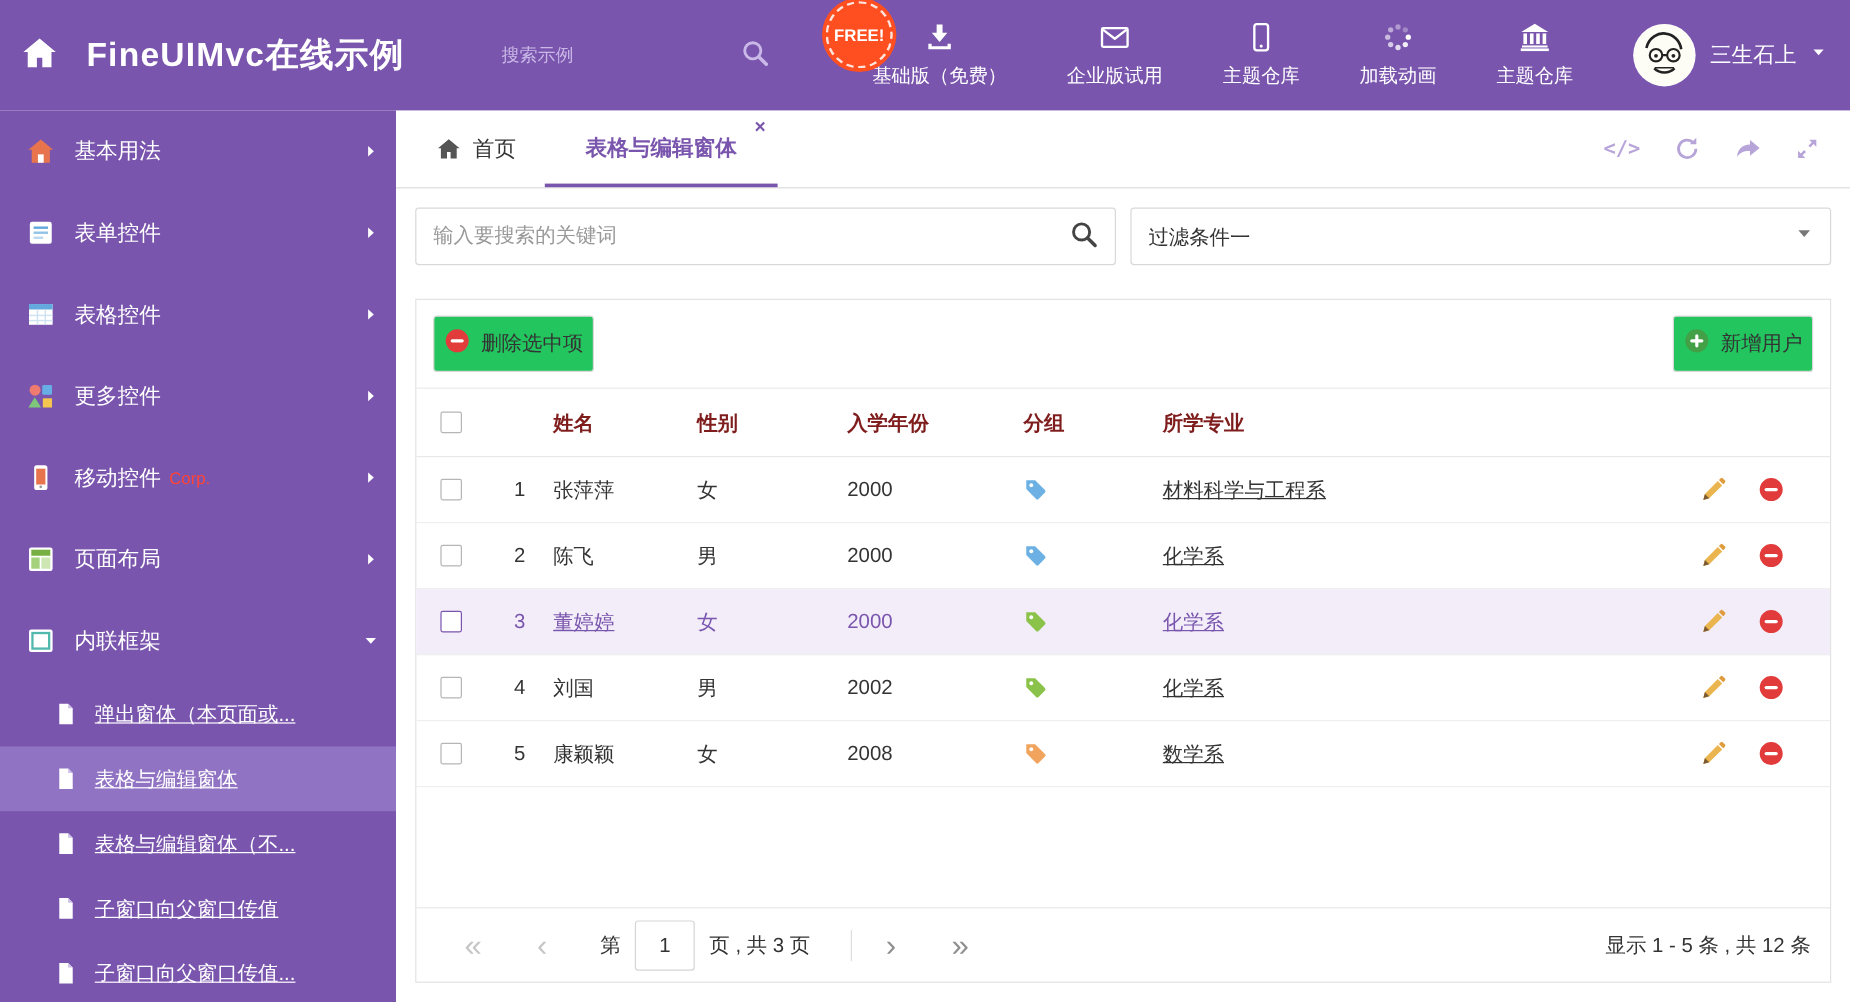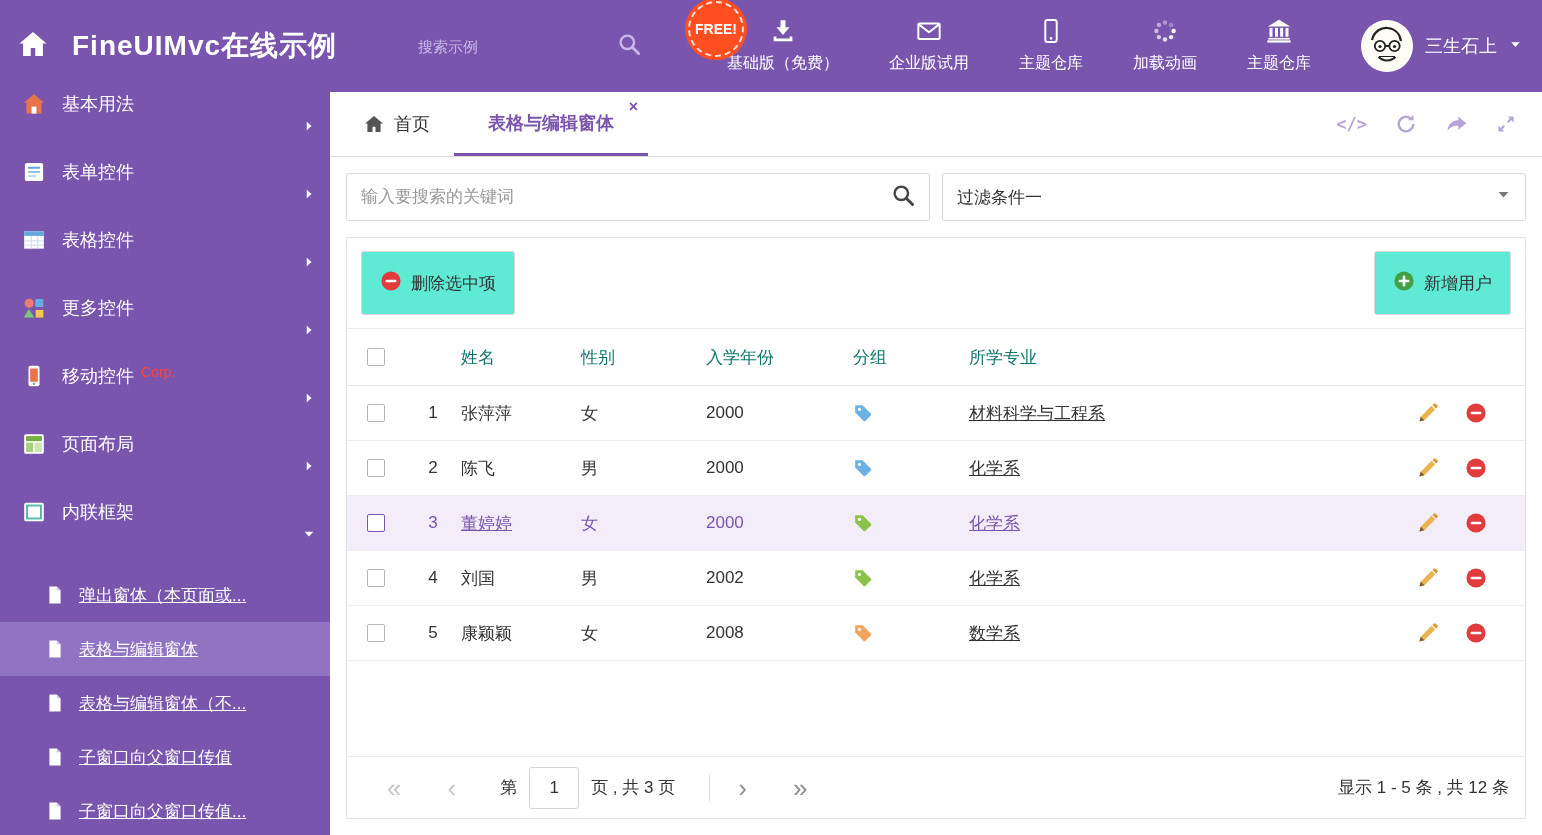--- a/index.html
+++ b/index.html
@@ -17,46 +17,46 @@
 .hnav{display:flex;margin-left:70px;gap:18px;}
 .hnav-item{display:flex;flex-direction:column;align-items:center;justify-content:space-between;gap:9px;padding:0 16px;cursor:pointer;}
 .hnav-ic{height:26px;display:flex;align-items:flex-end;}
 .hnav-label{font-size:16px;white-space:nowrap;}
 .huser{margin-left:auto;display:flex;align-items:center;gap:12px;padding-right:20px;cursor:pointer;}
 .avatar{width:52px;height:52px;border-radius:50%;overflow:hidden;display:flex;background:#fff;}
 .uname{font-size:18px;white-space:nowrap;}
 
 .bodyrow{flex:1;display:flex;min-height:0;}
 .sidebar{flex:0 0 330px;background:#7a55ad;color:#fff;overflow:hidden;}
-.sb-item{height:68px;display:flex;align-items:flex-start;padding:0 44px 0 22px;position:relative;font-size:18px;cursor:pointer;white-space:nowrap;}
+.sb-item{height:68px;display:flex;align-items:center;padding:0 44px 0 22px;position:relative;font-size:18px;cursor:pointer;white-space:nowrap;}
 .sb-ic{width:24px;height:24px;margin-right:16px;display:flex;align-items:center;justify-content:center;flex:0 0 24px;}
 .sb-arrow{position:absolute;right:14px;top:50%;transform:translateY(-50%);display:flex;}
 .sb-badge{color:#ff4438;font-size:14px;margin-left:7px;}
 .sb-subitem{height:54px;display:flex;align-items:center;padding-left:45px;font-size:17px;cursor:pointer;white-space:nowrap;text-decoration:underline;}
 .sb-subitem.active{background:#9173c3;}
 .sb-subic{width:20px;height:20px;margin-right:14px;display:flex;flex:0 0 20px;}
 
 .main{flex:1;display:flex;flex-direction:column;min-width:0;background:#fff;}
 .tabbar{flex:0 0 65px;display:flex;border-bottom:1px solid #ddd;align-items:stretch;padding-left:10px;}
 .tab{display:flex;align-items:center;gap:10px;padding:0 24px;font-size:18px;color:#333;cursor:pointer;position:relative;}
 .tab.active{color:#7a55ad;border-bottom:3px solid #7a55ad;padding:0 34px;font-weight:bold;}
 .tab-close{position:absolute;top:7px;right:10px;font-size:16px;color:#7a55ad;line-height:1;cursor:pointer;}
 .tab-tools{margin-left:auto;display:flex;align-items:center;gap:28px;padding-right:26px;color:#b7a4d8;}
 .tt{cursor:pointer;display:flex;align-items:center;}
 .code-ic{font-family:"DejaVu Sans Mono",monospace;font-size:17px;font-weight:bold;}
 .content{flex:1;display:flex;flex-direction:column;padding:16px;min-height:0;}
-.filter-row{display:flex;gap:12px;margin-bottom:16px;}
+.filter-row{display:flex;gap:12px;margin-bottom:28px;}
 .searchbox,.filterbox{flex:1;height:48px;border:1px solid #d9d9d9;border-radius:3px;display:flex;align-items:center;padding:0 14px;background:#fff;}
 .searchbox input{flex:1;border:none;outline:none;font-size:17px;color:#333;min-width:0;}
 .searchbox input::placeholder{color:#999;}
 .filterbox{justify-content:space-between;font-size:17px;color:#333;cursor:pointer;}
 .panel{flex:1;border:1px solid #e3e3e3;display:flex;flex-direction:column;min-height:0;}
 .toolbar{display:flex;justify-content:space-between;padding:13px 14px;}
-.btn{display:inline-flex;align-items:center;gap:9px;height:64px;padding:0 18px;border:1px solid #d8d8d8;border-radius:3px;background:#5eead4;font-size:17px;color:#333;cursor:pointer;font-family:inherit;}
-.thead{display:flex;align-items:center;height:58px;border-top:1px solid #ececec;border-bottom:1px solid #e8e8e8;font-size:17px;color:#0f766e;}
+.btn{display:inline-flex;align-items:center;gap:9px;height:47px;padding:0 8px;border:1px solid #d8d8d8;border-radius:3px;background:#22c55e;font-size:17px;color:#333;cursor:pointer;font-family:inherit;}
+.thead{display:flex;align-items:center;height:58px;border-top:1px solid #ececec;border-bottom:1px solid #e8e8e8;font-size:17px;color:#7f1d1d;font-weight:bold;}
 .trow{display:flex;align-items:center;height:55px;border-bottom:1px solid #efefef;font-size:17px;color:#333;}
 .trow.sel{background:#f2edf9;color:#7a55ad;}
 .trow.sel .cb{border-color:#7a55ad;}
 .col{display:flex;align-items:center;}
 .col-check{width:58px;justify-content:center;}
 .col-num{width:56px;justify-content:center;}
 .col-name{width:120px;}
 .col-gender{width:125px;}
 .col-year{width:145px;}
 .col-group{width:118px;padding-left:2px;}

